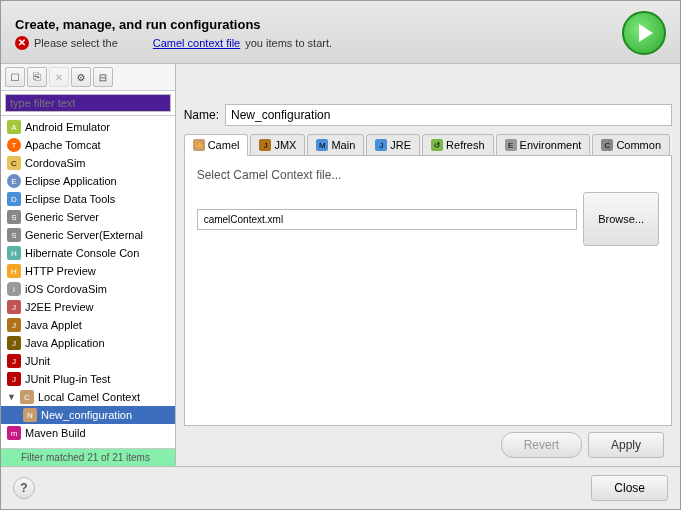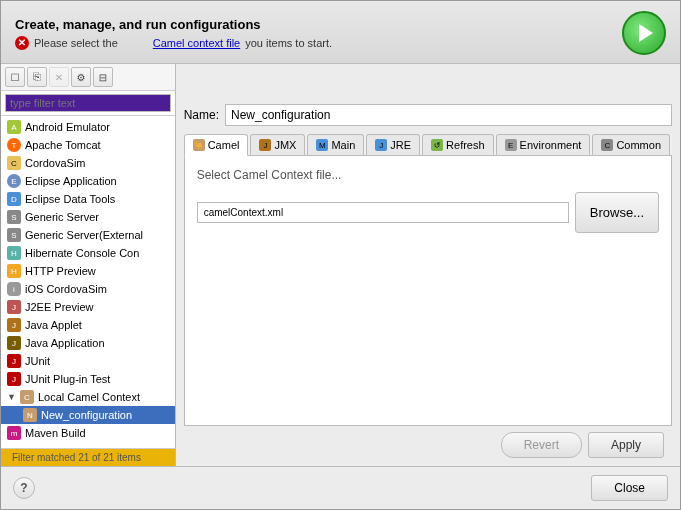--- a/index.html
+++ b/index.html
@@ -168,25 +168,25 @@
     .icon-javaapp { background: #7a5c00; border-radius: 2px; color: white; font-size: 8px; }
     .icon-junit { background: #b00; border-radius: 2px; color: white; font-size: 8px; }
     .icon-camel { background: #c69c6d; border-radius: 2px; color: white; font-size: 8px; }
     .icon-newconfig { background: #c69c6d; border-radius: 2px; color: white; font-size: 8px; }
     .icon-maven { background: #c71a85; border-radius: 2px; color: white; font-size: 8px; }
     .expand-arrow {
       font-size: 9px;
       color: #555;
     }
     .filter-status {
-      padding: 3px 11px;
+      padding: 3px 20px;
       font-size: 10px;
       color: #555;
       border-top: 1px solid #ccc;
-      background: #eab308;
+      background: #86efac;
     }
     .right-panel {
       flex: 1;
       display: flex;
       flex-direction: column;
       padding: 8px;
       background: #ececec;
     }
     .name-row {
       display: flex;
@@ -263,25 +263,25 @@
     }
     .file-input {
       flex: 1;
       border: 1px solid #bbb;
       padding: 4px 6px;
       font-size: 10px;
       background: #fff;
       outline: none;
     }
     .browse-btn {
-      padding: 12px 14px;
+      padding: 20px 14px;
       border: 1px solid #bbb;
       background: linear-gradient(to bottom, #f8f8f8, #e0e0e0);
       cursor: pointer;
-      font-size: 13px;
+      font-size: 11px;
       border-radius: 3px;
     }
     .right-bottom-buttons {
       display: flex;
       justify-content: flex-end;
       gap: 6px;
       padding: 6px 8px 0 8px;
     }
     .action-btn {
       padding: 5px 22px;

